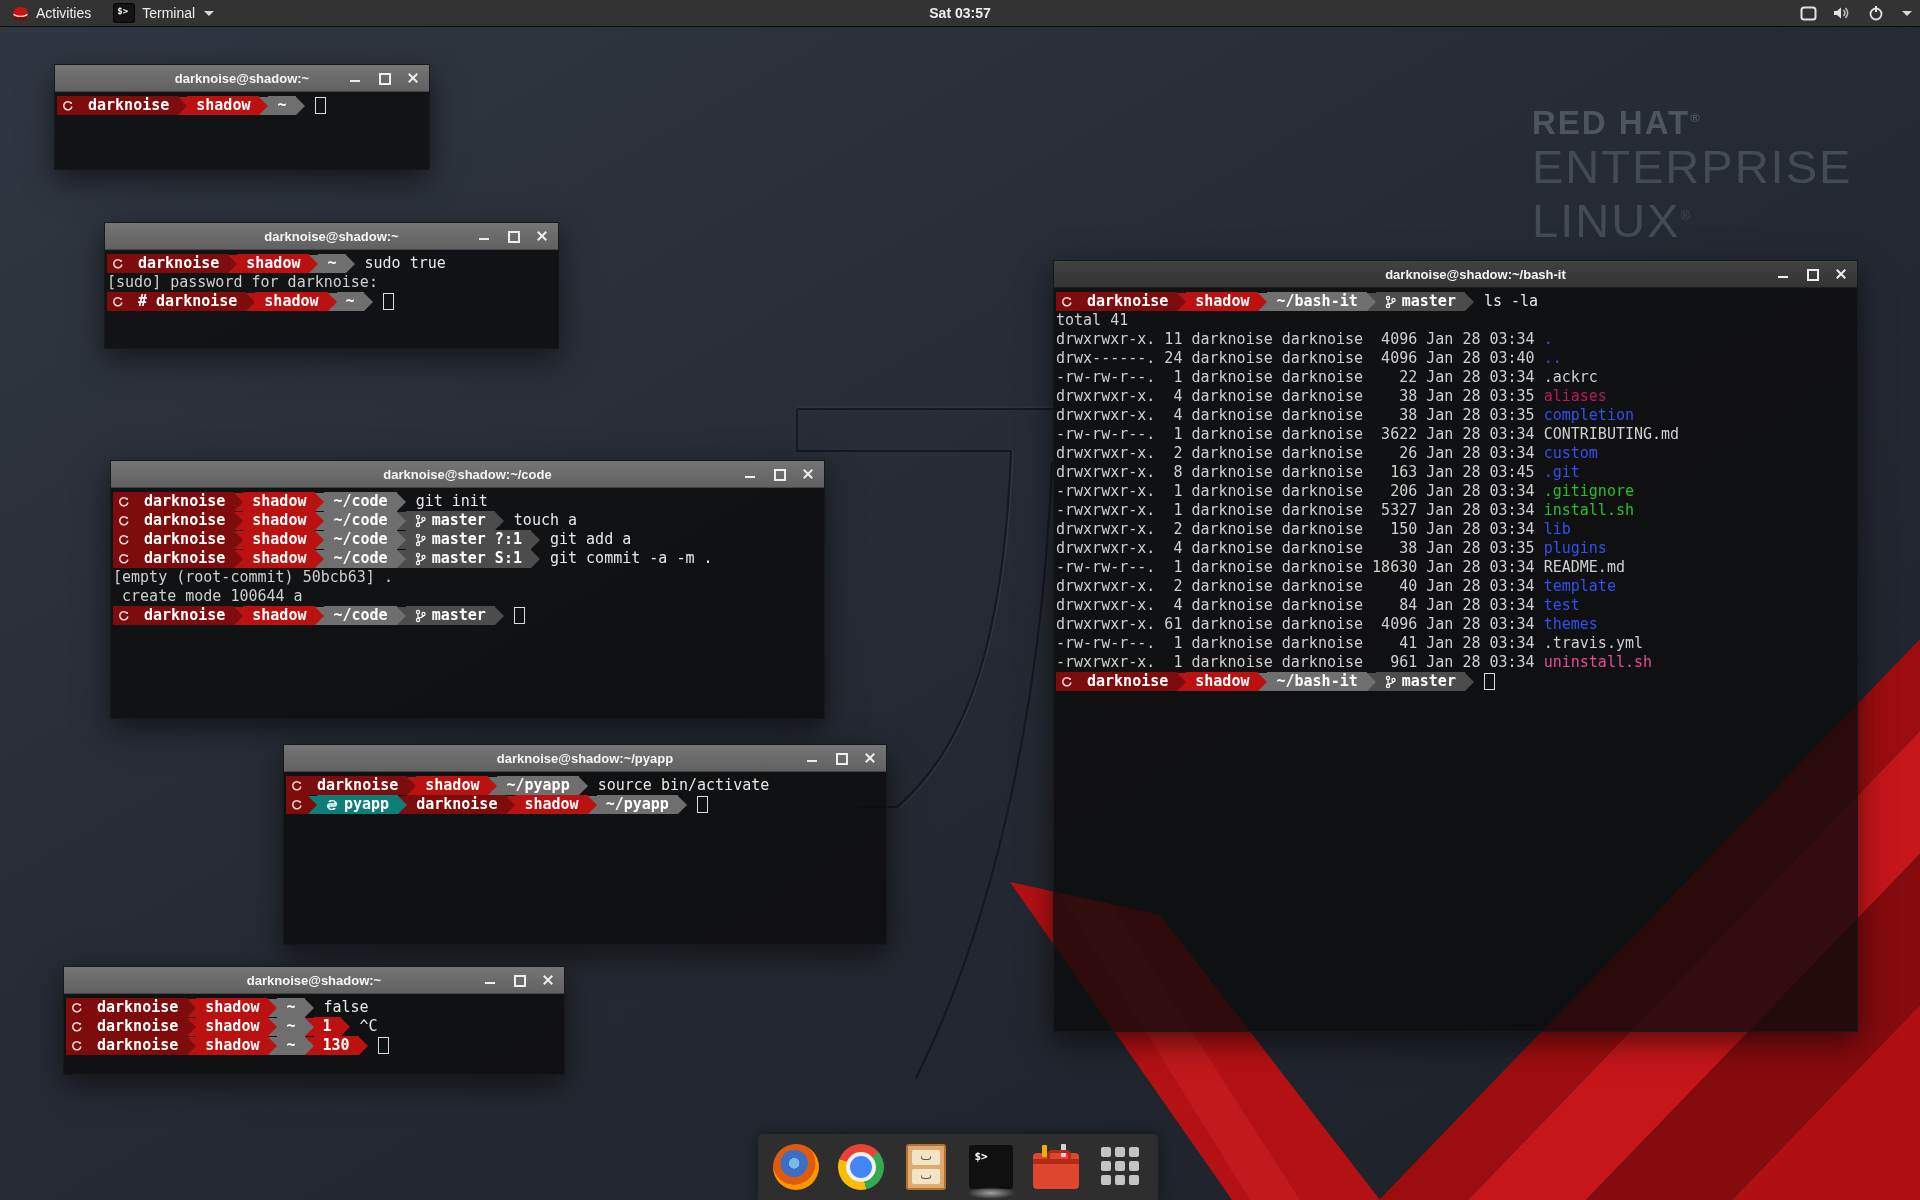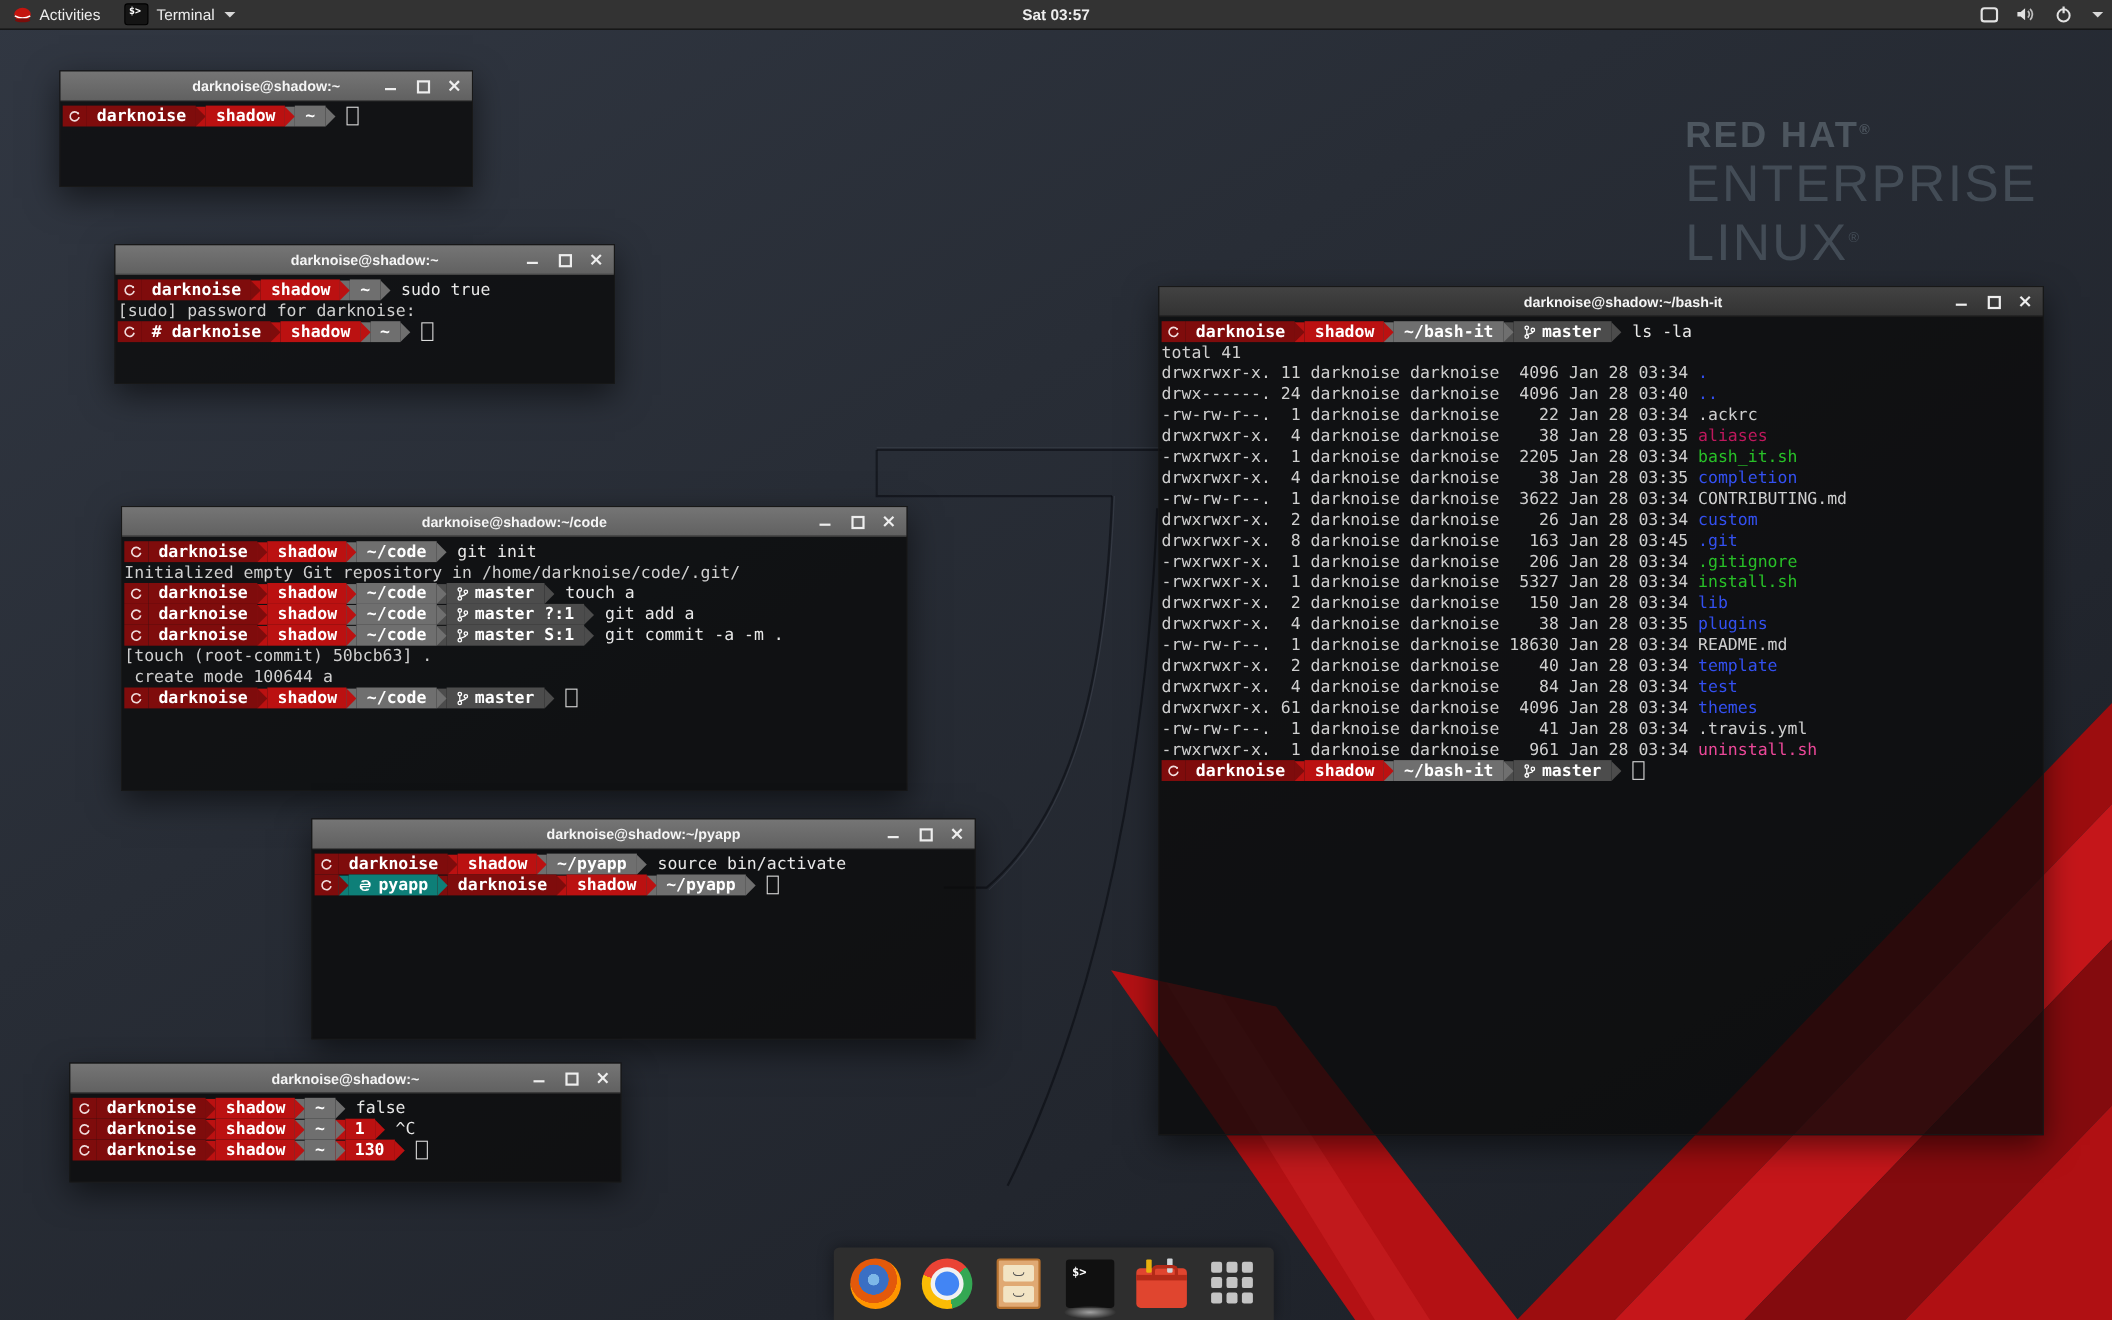--- a/index.html
+++ b/index.html
@@ -157,21 +157,20 @@
           <span class="wbtn b-min"></span>
           <span class="wbtn b-max"></span>
           <span class="wbtn b-close"></span>
         </div>
       </div>
       <div class="term" style="color: rgb(207, 207, 207);">
         <div class="line pline"><span class="picon" style="background-color: rgb(127, 12, 12);"><svg width="12" height="12" viewBox="0 0 12 12">
               <path d="M9 3.1 A4.1 4.1 0 1 0 9.9 6.5" stroke="#f0dcdc" stroke-width="1.5" fill="none"></path>
               <circle cx="9" cy="3.1" r="1" fill="#f0dcdc"></circle>
             </svg></span><span class="seg" style="background-color: rgb(127, 12, 12); color: rgb(255, 255, 255);"><span>darknoise</span></span><span class="sep" style="border-left-color: rgb(127, 12, 12); background-color: rgb(187, 17, 17);"></span><span class="seg" style="background-color: rgb(187, 17, 17); color: rgb(255, 255, 255);"><span>shadow</span></span><span class="sep" style="border-left-color: rgb(187, 17, 17); background-color: rgb(111, 111, 111);"></span><span class="seg" style="background-color: rgb(111, 111, 111); color: rgb(255, 255, 255);"><span>~/code</span></span><span class="sep" style="border-left-color: rgb(111, 111, 111);"></span><span class="cmd" style="color: rgb(232, 232, 232);">git init</span></div>
-        <div class="line">Initialized empty Git repository in /home/darknoise/code/.git/</div>
         <div class="line pline"><span class="picon" style="background-color: rgb(127, 12, 12);"><svg width="12" height="12" viewBox="0 0 12 12">
               <path d="M9 3.1 A4.1 4.1 0 1 0 9.9 6.5" stroke="#f0dcdc" stroke-width="1.5" fill="none"></path>
               <circle cx="9" cy="3.1" r="1" fill="#f0dcdc"></circle>
             </svg></span><span class="seg" style="background-color: rgb(127, 12, 12); color: rgb(255, 255, 255);"><span>darknoise</span></span><span class="sep" style="border-left-color: rgb(127, 12, 12); background-color: rgb(187, 17, 17);"></span><span class="seg" style="background-color: rgb(187, 17, 17); color: rgb(255, 255, 255);"><span>shadow</span></span><span class="sep" style="border-left-color: rgb(187, 17, 17); background-color: rgb(111, 111, 111);"></span><span class="seg" style="background-color: rgb(111, 111, 111); color: rgb(255, 255, 255);"><span>~/code</span></span><span class="sep" style="border-left-color: rgb(111, 111, 111); background-color: rgb(76, 76, 76);"></span><span class="seg" style="background-color: rgb(76, 76, 76); color: rgb(255, 255, 255);"><svg width="11" height="14" viewBox="0 0 11 14">
               <circle cx="3" cy="3" r="1.6" fill="none" stroke="#fff" stroke-width="1.2"></circle>
               <circle cx="3" cy="11" r="1.6" fill="none" stroke="#fff" stroke-width="1.2"></circle>
               <circle cx="8.5" cy="5" r="1.6" fill="none" stroke="#fff" stroke-width="1.2"></circle>
               <path d="M3 4.6 L3 9.4 M8.5 6.6 C8.5 9 3.6 8.2 3.2 9.6" fill="none" stroke="#fff" stroke-width="1.2"></path>
             </svg><span>master</span></span><span class="sep" style="border-left-color: rgb(76, 76, 76);"></span><span class="cmd" style="color: rgb(232, 232, 232);">touch a</span></div>
         <div class="line pline"><span class="picon" style="background-color: rgb(127, 12, 12);"><svg width="12" height="12" viewBox="0 0 12 12">
@@ -185,21 +184,21 @@
             </svg><span>master ?:1</span></span><span class="sep" style="border-left-color: rgb(76, 76, 76);"></span><span class="cmd" style="color: rgb(232, 232, 232);">git add a</span></div>
         <div class="line pline"><span class="picon" style="background-color: rgb(127, 12, 12);"><svg width="12" height="12" viewBox="0 0 12 12">
               <path d="M9 3.1 A4.1 4.1 0 1 0 9.9 6.5" stroke="#f0dcdc" stroke-width="1.5" fill="none"></path>
               <circle cx="9" cy="3.1" r="1" fill="#f0dcdc"></circle>
             </svg></span><span class="seg" style="background-color: rgb(127, 12, 12); color: rgb(255, 255, 255);"><span>darknoise</span></span><span class="sep" style="border-left-color: rgb(127, 12, 12); background-color: rgb(187, 17, 17);"></span><span class="seg" style="background-color: rgb(187, 17, 17); color: rgb(255, 255, 255);"><span>shadow</span></span><span class="sep" style="border-left-color: rgb(187, 17, 17); background-color: rgb(111, 111, 111);"></span><span class="seg" style="background-color: rgb(111, 111, 111); color: rgb(255, 255, 255);"><span>~/code</span></span><span class="sep" style="border-left-color: rgb(111, 111, 111); background-color: rgb(76, 76, 76);"></span><span class="seg" style="background-color: rgb(76, 76, 76); color: rgb(255, 255, 255);"><svg width="11" height="14" viewBox="0 0 11 14">
               <circle cx="3" cy="3" r="1.6" fill="none" stroke="#fff" stroke-width="1.2"></circle>
               <circle cx="3" cy="11" r="1.6" fill="none" stroke="#fff" stroke-width="1.2"></circle>
               <circle cx="8.5" cy="5" r="1.6" fill="none" stroke="#fff" stroke-width="1.2"></circle>
               <path d="M3 4.6 L3 9.4 M8.5 6.6 C8.5 9 3.6 8.2 3.2 9.6" fill="none" stroke="#fff" stroke-width="1.2"></path>
             </svg><span>master S:1</span></span><span class="sep" style="border-left-color: rgb(76, 76, 76);"></span><span class="cmd" style="color: rgb(232, 232, 232);">git commit -a -m .</span></div>
-        <div class="line">[touch (root-commit) 50bcb63] .</div>
+        <div class="line">[empty (root-commit) 50bcb63] .</div>
         <div class="line"> create mode 100644 a</div>
         <div class="line pline"><span class="picon" style="background-color: rgb(127, 12, 12);"><svg width="12" height="12" viewBox="0 0 12 12">
               <path d="M9 3.1 A4.1 4.1 0 1 0 9.9 6.5" stroke="#f0dcdc" stroke-width="1.5" fill="none"></path>
               <circle cx="9" cy="3.1" r="1" fill="#f0dcdc"></circle>
             </svg></span><span class="seg" style="background-color: rgb(127, 12, 12); color: rgb(255, 255, 255);"><span>darknoise</span></span><span class="sep" style="border-left-color: rgb(127, 12, 12); background-color: rgb(187, 17, 17);"></span><span class="seg" style="background-color: rgb(187, 17, 17); color: rgb(255, 255, 255);"><span>shadow</span></span><span class="sep" style="border-left-color: rgb(187, 17, 17); background-color: rgb(111, 111, 111);"></span><span class="seg" style="background-color: rgb(111, 111, 111); color: rgb(255, 255, 255);"><span>~/code</span></span><span class="sep" style="border-left-color: rgb(111, 111, 111); background-color: rgb(76, 76, 76);"></span><span class="seg" style="background-color: rgb(76, 76, 76); color: rgb(255, 255, 255);"><svg width="11" height="14" viewBox="0 0 11 14">
               <circle cx="3" cy="3" r="1.6" fill="none" stroke="#fff" stroke-width="1.2"></circle>
               <circle cx="3" cy="11" r="1.6" fill="none" stroke="#fff" stroke-width="1.2"></circle>
               <circle cx="8.5" cy="5" r="1.6" fill="none" stroke="#fff" stroke-width="1.2"></circle>
               <path d="M3 4.6 L3 9.4 M8.5 6.6 C8.5 9 3.6 8.2 3.2 9.6" fill="none" stroke="#fff" stroke-width="1.2"></path>
             </svg><span>master</span></span><span class="sep" style="border-left-color: rgb(76, 76, 76);"></span><span class="cursor"></span></div>
@@ -270,21 +269,20 @@
               <circle cx="3" cy="3" r="1.6" fill="none" stroke="#fff" stroke-width="1.2"></circle>
               <circle cx="3" cy="11" r="1.6" fill="none" stroke="#fff" stroke-width="1.2"></circle>
               <circle cx="8.5" cy="5" r="1.6" fill="none" stroke="#fff" stroke-width="1.2"></circle>
               <path d="M3 4.6 L3 9.4 M8.5 6.6 C8.5 9 3.6 8.2 3.2 9.6" fill="none" stroke="#fff" stroke-width="1.2"></path>
             </svg><span>master</span></span><span class="sep" style="border-left-color: rgb(76, 76, 76);"></span><span class="cmd" style="color: rgb(232, 232, 232);">ls -la</span></div>
         <div class="line">total 41</div>
         <div class="line"><span>drwxrwxr-x. 11 darknoise darknoise  4096 Jan 28 03:34 </span><span style="color: rgb(51, 80, 240);">.</span></div>
         <div class="line"><span>drwx------. 24 darknoise darknoise  4096 Jan 28 03:40 </span><span style="color: rgb(51, 80, 240);">..</span></div>
         <div class="line"><span>-rw-rw-r--.  1 darknoise darknoise    22 Jan 28 03:34 </span><span style="color: rgb(207, 207, 207);">.ackrc</span></div>
         <div class="line"><span>drwxrwxr-x.  4 darknoise darknoise    38 Jan 28 03:35 </span><span style="color: #be185d;">aliases</span></div>
-        <div class="line"><span>-rwxrwxr-x.  1 darknoise darknoise  2205 Jan 28 03:34 </span><span style="color: rgb(40, 192, 40);">bash_it.sh</span></div>
         <div class="line"><span>drwxrwxr-x.  4 darknoise darknoise    38 Jan 28 03:35 </span><span style="color: rgb(51, 80, 240);">completion</span></div>
         <div class="line"><span>-rw-rw-r--.  1 darknoise darknoise  3622 Jan 28 03:34 </span><span style="color: rgb(207, 207, 207);">CONTRIBUTING.md</span></div>
         <div class="line"><span>drwxrwxr-x.  2 darknoise darknoise    26 Jan 28 03:34 </span><span style="color: rgb(51, 80, 240);">custom</span></div>
         <div class="line"><span>drwxrwxr-x.  8 darknoise darknoise   163 Jan 28 03:45 </span><span style="color: rgb(51, 80, 240);">.git</span></div>
         <div class="line"><span>-rwxrwxr-x.  1 darknoise darknoise   206 Jan 28 03:34 </span><span style="color: rgb(40, 192, 40);">.gitignore</span></div>
         <div class="line"><span>-rwxrwxr-x.  1 darknoise darknoise  5327 Jan 28 03:34 </span><span style="color: rgb(40, 192, 40);">install.sh</span></div>
         <div class="line"><span>drwxrwxr-x.  2 darknoise darknoise   150 Jan 28 03:34 </span><span style="color: rgb(51, 80, 240);">lib</span></div>
         <div class="line"><span>drwxrwxr-x.  4 darknoise darknoise    38 Jan 28 03:35 </span><span style="color: rgb(51, 80, 240);">plugins</span></div>
         <div class="line"><span>-rw-rw-r--.  1 darknoise darknoise 18630 Jan 28 03:34 </span><span style="color: rgb(207, 207, 207);">README.md</span></div>
         <div class="line"><span>drwxrwxr-x.  2 darknoise darknoise    40 Jan 28 03:34 </span><span style="color: rgb(51, 80, 240);">template</span></div>

